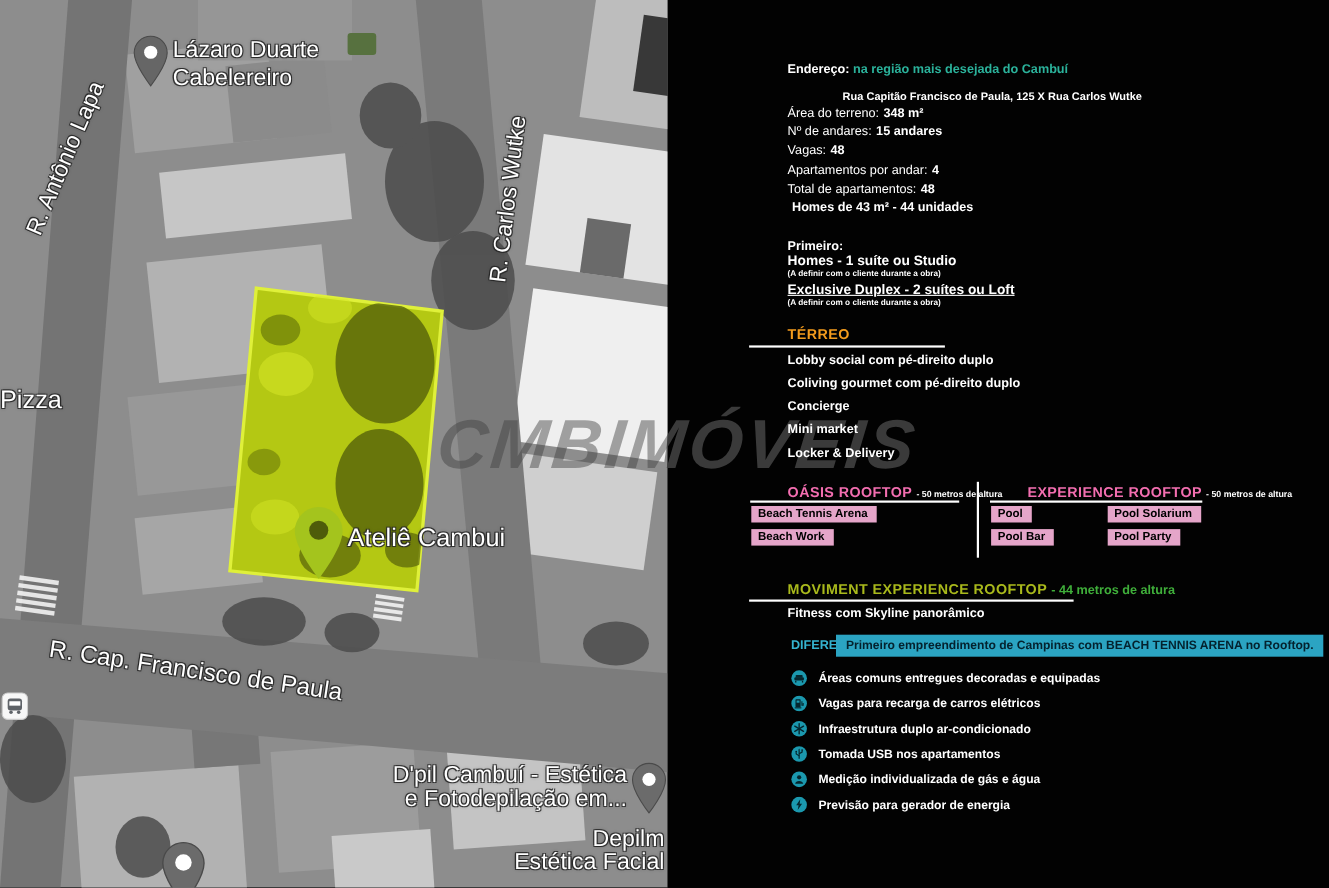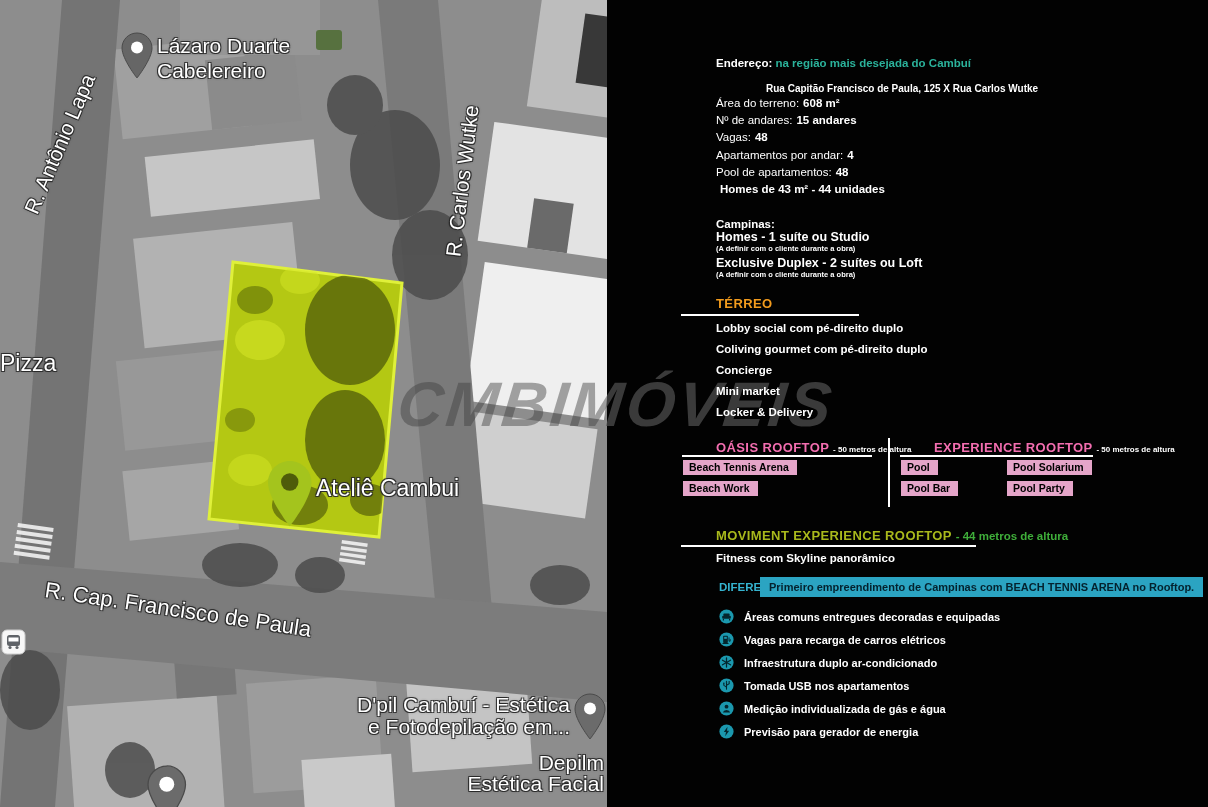--- a/index.html
+++ b/index.html
@@ -26,21 +26,21 @@
   .teal{color:var(--teal,#2bb29b);font-weight:bold;}
   .addr1{left:76px;top:57px;font-size:11.5px;font-weight:bold;}
   .addr2{left:126px;top:67px;font-size:10px;font-weight:bold;margin-top:16px;}
   .details{left:76px;top:95px;font-size:11.5px;}
   .drow{height:17.2px;line-height:17.2px;white-space:nowrap;}
   .dl{font-weight:400;margin-right:4px;}
   .dv{font-weight:bold;}
   .tip-title{left:76px;top:218px;font-size:11.5px;font-weight:bold;}
   .tip-item1{left:76px;top:230px;font-size:12.5px;font-weight:bold;}
   .tip-note1{left:76px;top:244px;font-size:7.5px;font-weight:bold;}
-  .tip-item2{left:76px;top:256px;font-size:12.5px;font-weight:bold;}
+  .tip-item2{left:76px;top:256px;font-size:12.5px;font-weight:bold;text-decoration:underline;}
   .tip-note2{left:76px;top:270px;font-size:7.5px;font-weight:bold;}
   .sec-title{font-size:13px;font-weight:bold;letter-spacing:.4px;white-space:nowrap;}
   .terreo-title{left:76px;top:296px;color:var(--orange,#f29b1d);}
   .rule{position:absolute;height:2px;background:#fff;}
   .terreo-rule{left:74px;top:314px;width:178px;}
   .terreo-list{left:76px;top:321px;font-size:11.5px;font-weight:bold;}
   .terreo-list div{height:21px;line-height:14px;}
   .pink{color:var(--pink,#f36eb0);}
   .sub{color:#fff;font-size:8px;font-weight:bold;letter-spacing:0;}
   .oasis-title{left:76px;top:440px;}
@@ -192,29 +192,29 @@
   <div class="panel">
     <div class="wm wm-panel">CMBIMÓVEIS</div>
 
     <div class="abs addr1">
       <span>Endereço:</span>
       <span class="teal">na região mais desejada do Cambuí</span>
     </div>
     <div class="abs addr2">Rua Capitão Francisco de Paula, 125 X Rua Carlos Wutke</div>
 
     <div class="abs details">
-      <div class="drow"><span class="dl">Área do terreno:</span><span class="dv">608 m²</span></div>
+      <div class="drow"><span class="dl">Área do terreno:</span><span class="dv">348 m²</span></div>
       <div class="drow"><span class="dl">Nº de andares:</span><span class="dv">15 andares</span></div>
       <div class="drow"><span class="dl">Vagas:</span><span class="dv">48</span></div>
       <div class="drow"><span class="dl">Apartamentos por andar:</span><span class="dv">4</span></div>
-      <div class="drow"><span class="dl">Pool de apartamentos:</span><span class="dv">48</span></div>
+      <div class="drow"><span class="dl">Total de apartamentos:</span><span class="dv">48</span></div>
       <div class="drow"><span class="dl"></span><span class="dv">Homes de 43 m² - 44 unidades</span></div>
     </div>
 
-    <div class="abs tip-title">Campinas:</div>
+    <div class="abs tip-title">Primeiro:</div>
     <div class="abs tip-item1">Homes - 1 suíte ou Studio</div>
     <div class="abs tip-note1">(A definir com o cliente durante a obra)</div>
     <div class="abs tip-item2">Exclusive Duplex - 2 suítes ou Loft</div>
     <div class="abs tip-note2">(A definir com o cliente durante a obra)</div>
 
     <div class="abs sec-title terreo-title">TÉRREO</div>
     <div class="rule terreo-rule"></div>
     <div class="abs terreo-list">
       <div>Lobby social com pé-direito duplo</div>
       <div>Coliving gourmet com pé-direito duplo</div>

